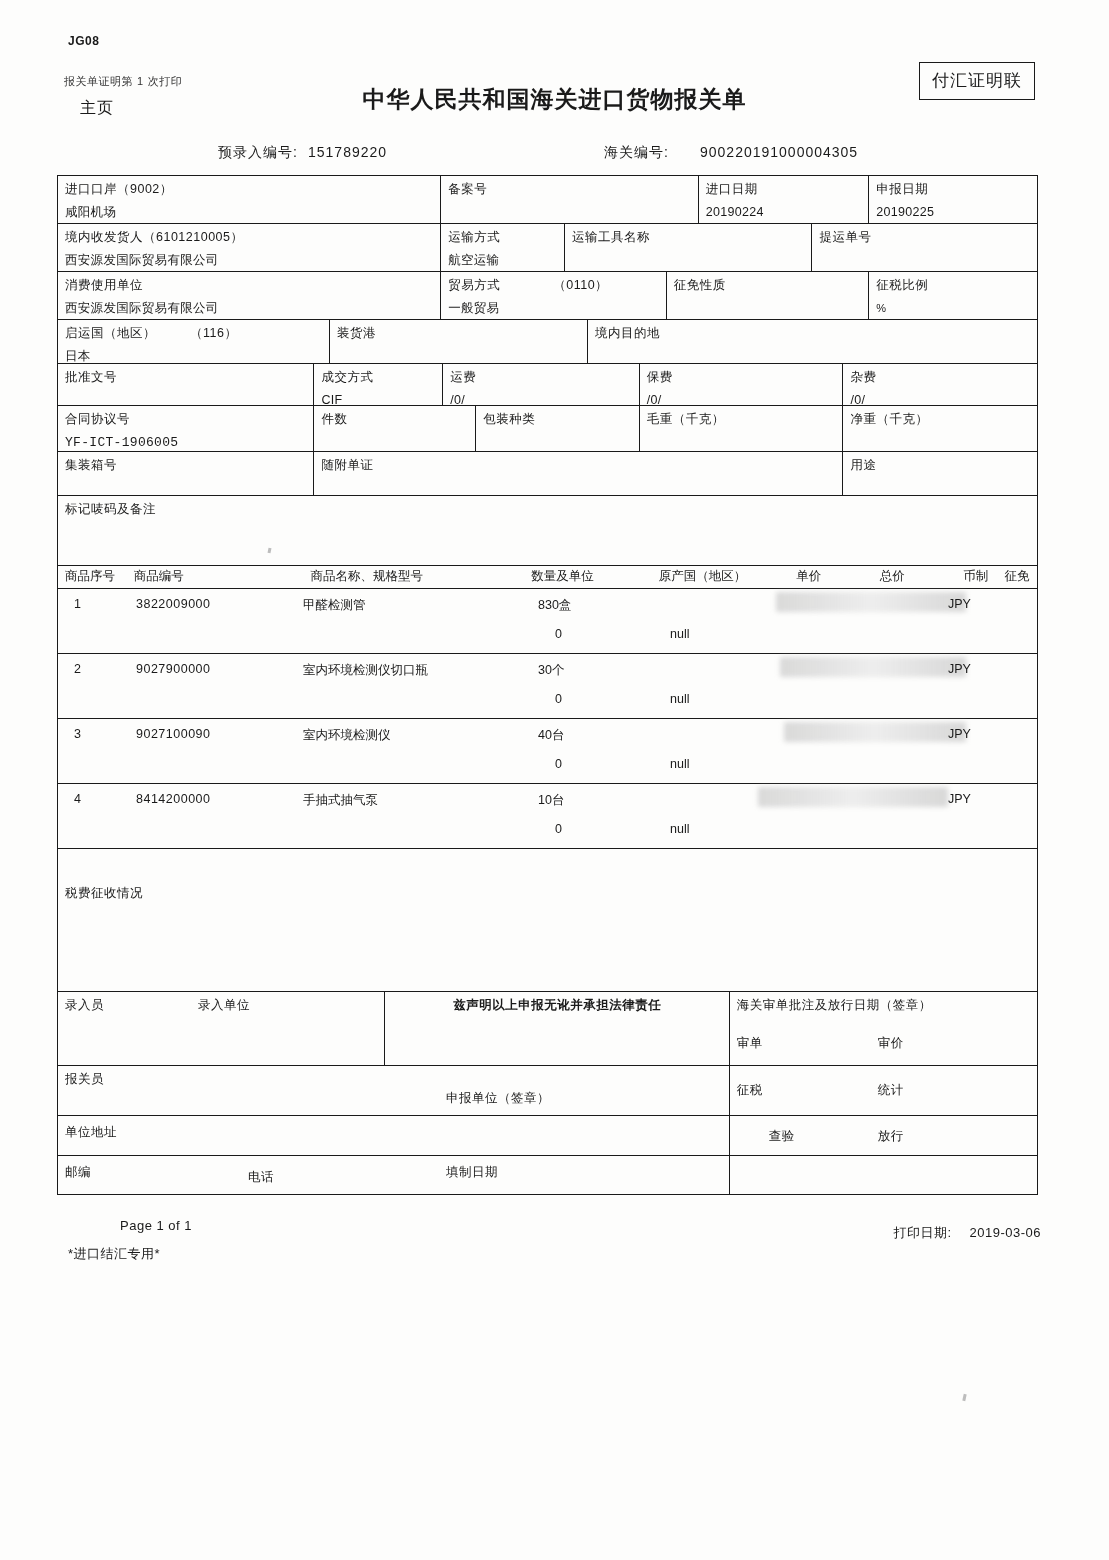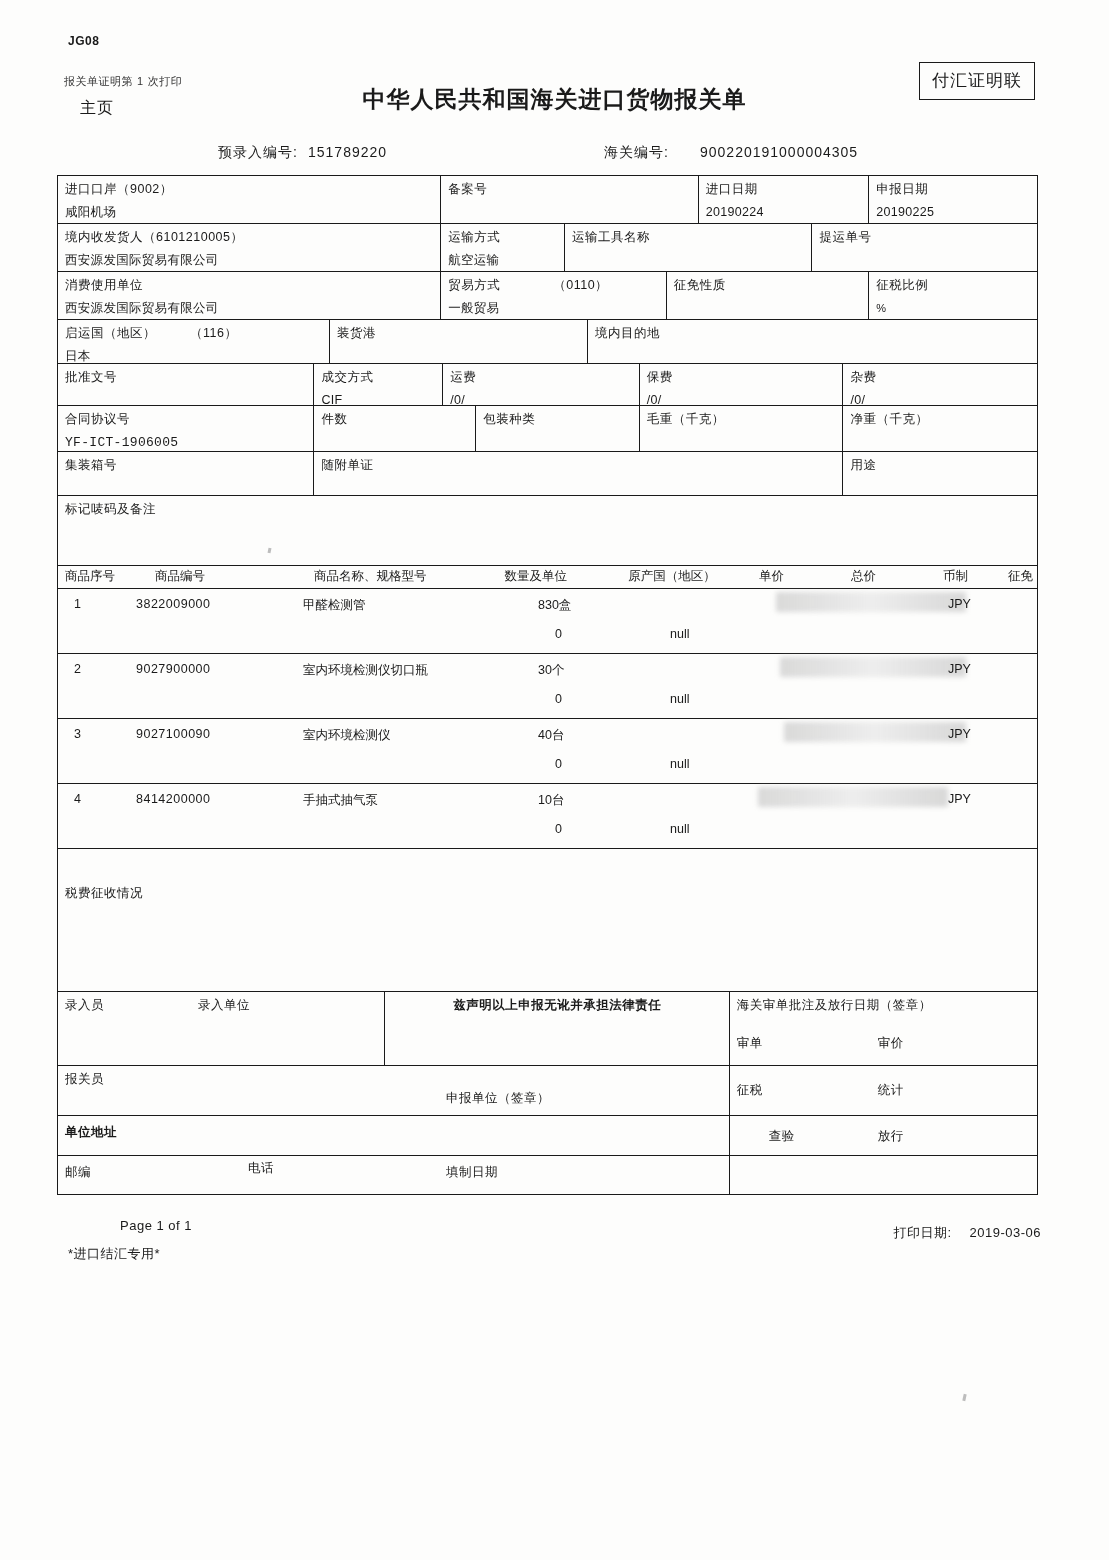--- a/index.html
+++ b/index.html
@@ -113,21 +113,20 @@
   
   .remarks {
     height: 70px;
   }
   
   .goods-head {
     display: flex;
     height: 22px;
     border-bottom: 1.1px solid #1a1a1a;
     font-size: 12.5px;
-    gap: 29px;
   }
   .goods-head > div {
     padding: 2px 4px 0 7px;
     box-sizing: border-box;
     white-space: nowrap;
   }
   .goods-row {
     height: 64px;
     border-bottom: 1.1px solid #1a1a1a;
     position: relative;
@@ -438,32 +437,32 @@
         <span class="bot-lbl" style="left:388px;top:24px;">申报单位（签章）</span>
       </div>
       <div class="cell bot-cell" style="width:308px">
         <span class="bot-lbl" style="left:7px;top:16px;">征税</span>
         <span class="bot-lbl" style="left:148px;top:16px;">统计</span>
       </div>
     </div>
 
     <div class="row" style="height:40px">
       <div class="cell bot-cell" style="width:673px;border-right:1.1px solid #1a1a1a;">
-        <span class="bot-lbl" style="left:7px;top:8px;font-weight:bold;">单位地址</span>
+        <span class="bot-lbl" style="left:7px;top:8px;">单位地址</span>
       </div>
       <div class="cell bot-cell" style="width:308px">
         <span class="bot-lbl" style="left:7px;top:12px;margin-left:32px;">查验</span>
         <span class="bot-lbl" style="left:148px;top:12px;">放行</span>
       </div>
     </div>
 
     <div class="row" style="height:38px">
       <div class="cell bot-cell" style="width:673px;border-right:1.1px solid #1a1a1a;">
         <span class="bot-lbl" style="left:7px;top:8px;">邮编</span>
-        <span class="bot-lbl" style="left:190px;top:4px;text-align:right;">电话</span>
+        <span class="bot-lbl" style="left:190px;top:13px;text-align:right;">电话</span>
         <span class="bot-lbl" style="left:388px;top:8px;">填制日期</span>
       </div>
       <div class="cell bot-cell" style="width:308px"></div>
     </div>
 
   </div>
 
   <div style="position:absolute;left:441px;top:1175px;width:0;height:0;"></div>
 
   <div class="footer-page">Page 1 of 1</div>

